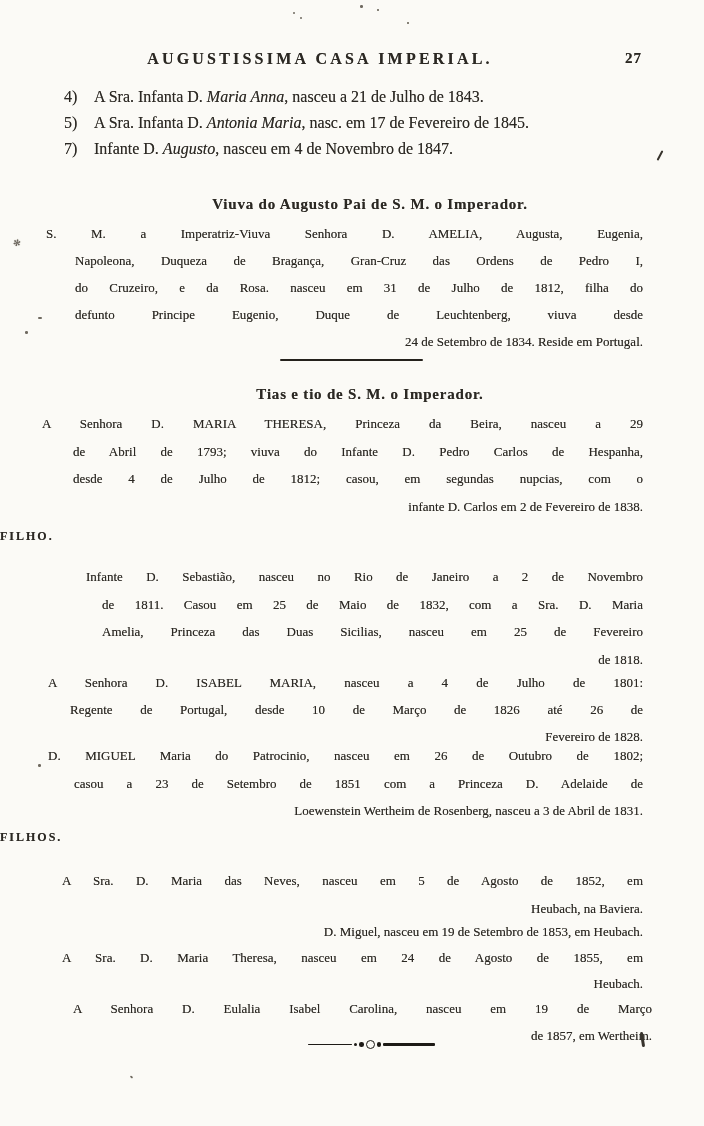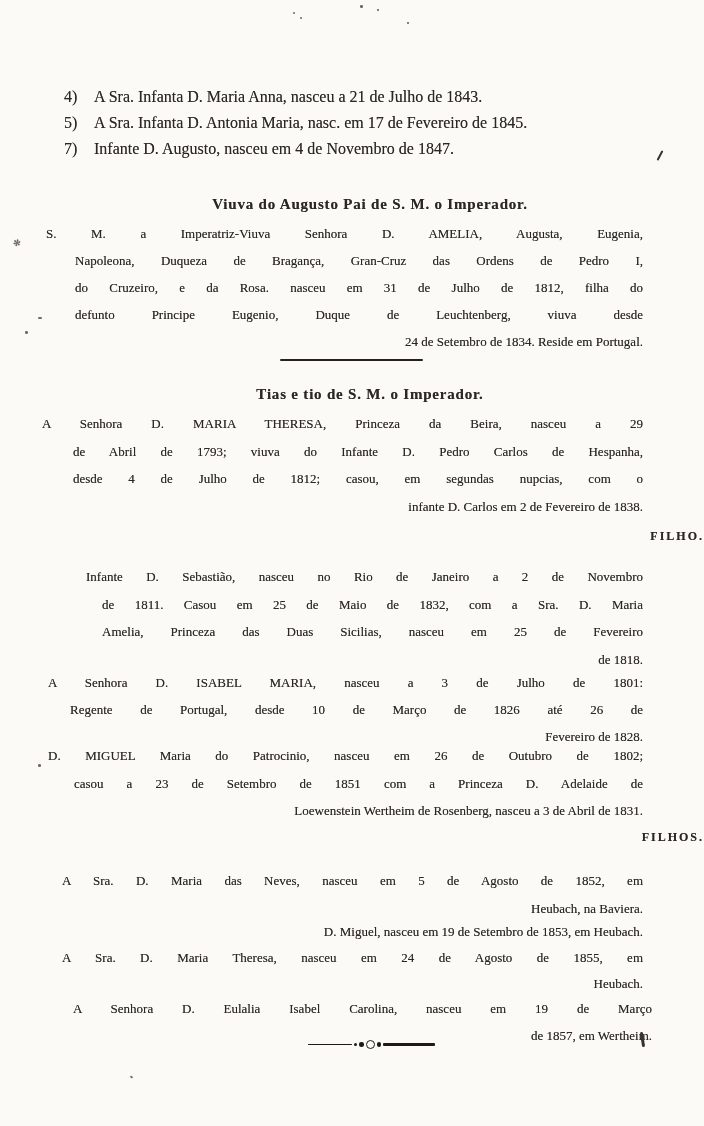--- a/index.html
+++ b/index.html
@@ -16,28 +16,28 @@
   .hdr{position:absolute;top:50px;left:0;width:100%;height:24px;}
   .hdr .title{
     position:absolute;left:0;right:64px;text-align:center;
     font-weight:bold;font-size:16px;letter-spacing:3.2px;
   }
   .hdr .pnum{position:absolute;right:62px;top:0;font-weight:bold;font-size:15px;letter-spacing:1px;}
   
   .nlist{position:absolute;top:84px;left:64px;right:58px;}
   .nitem{height:26px;line-height:26px;white-space:nowrap;}
   .nitem .num{display:inline-block;width:30px;}
-  .nitem .nm{}
+  .nitem .nm{font-style:italic;}
   
   .sec-head{
     position:absolute;left:0;width:100%;text-align:center;
     font-weight:bold;font-size:15px;letter-spacing:.8px;height:22px;line-height:22px;padding-left:18px;
   }
   .sub-head{
-    position:absolute;left:0;width:100%;text-align:right;
+    position:absolute;left:0;width:100%;text-align:left;
     font-weight:bold;font-size:12px;letter-spacing:2px;height:16px;line-height:16px;
   }
   
   .para{position:absolute;}
   .ln{
     height:var(--lh);line-height:var(--lh);
     overflow:hidden;text-align:justify;font-size:13px;
   }
   .ln::after{content:"";display:inline-block;width:100%;height:0;}
   .ln.cont{padding-left:var(--ind);}
@@ -52,20 +52,24 @@
   
   .spk{position:absolute;background:#6f6a60;border-radius:50%;}
   .smudge{position:absolute;font-size:9px;color:#6b655c;transform:rotate(14deg);text-shadow:0 0 1px #8a857c;}
   .stroke{position:absolute;background:#38342d;border-radius:2px;}
 </style>
 </head>
 <body>
 
 <div class="page">
 
+  <div class="hdr">
+    <div class="title">AUGUSTISSIMA CASA IMPERIAL.</div>
+    <div class="pnum">27</div>
+  </div>
 
   <div class="nlist">
     <div class="nitem">
       <span class="num">4)</span><span>A Sra. Infanta D. </span><span class="nm">Maria Anna</span><span>, nasceu a 21 de Julho de 1843.</span>
     </div>
     <div class="nitem">
       <span class="num">5)</span><span>A Sra. Infanta D. </span><span class="nm">Antonia Maria</span><span>, nasc. em 17 de Fevereiro de 1845.</span>
     </div>
     <div class="nitem">
       <span class="num">7)</span><span>Infante D. </span><span class="nm">Augusto</span><span>, nasceu em 4 de Novembro de 1847.</span>
@@ -96,21 +100,21 @@
   <div class="sub-head" style="top:528px;">FILHO.</div>
 
   <div class="para" style="top:563px;left:86px;width:557px;--lh:27.7px;--ind:16px;">
     <div class="ln">Infante D. Sebastião, nasceu no Rio de Janeiro a 2 de Novembro</div>
     <div class="ln cont">de 1811. Casou em 25 de Maio de 1832, com a Sra. D. Maria</div>
     <div class="ln cont">Amelia, Princeza das Duas Sicilias, nasceu em 25 de Fevereiro</div>
     <div class="ln cont last">de 1818.</div>
   </div>
 
   <div class="para" style="top:669px;left:48px;width:595px;--lh:27px;--ind:22px;">
-    <div class="ln">A Senhora D. ISABEL MARIA, nasceu a 3 de Julho de 1801:</div>
+    <div class="ln">A Senhora D. ISABEL MARIA, nasceu a 4 de Julho de 1801:</div>
     <div class="ln cont">Regente de Portugal, desde 10 de Março de 1826 até 26 de</div>
     <div class="ln cont last">Fevereiro de 1828.</div>
   </div>
 
   <div class="para" style="top:742px;left:48px;width:595px;--lh:27.5px;--ind:26px;">
     <div class="ln">D. MIGUEL Maria do Patrocinio, nasceu em 26 de Outubro de 1802;</div>
     <div class="ln cont">casou a 23 de Setembro de 1851 com a Princeza D. Adelaide de</div>
     <div class="ln cont last">Loewenstein Wertheim de Rosenberg, nasceu a 3 de Abril de 1831.</div>
   </div>
 

